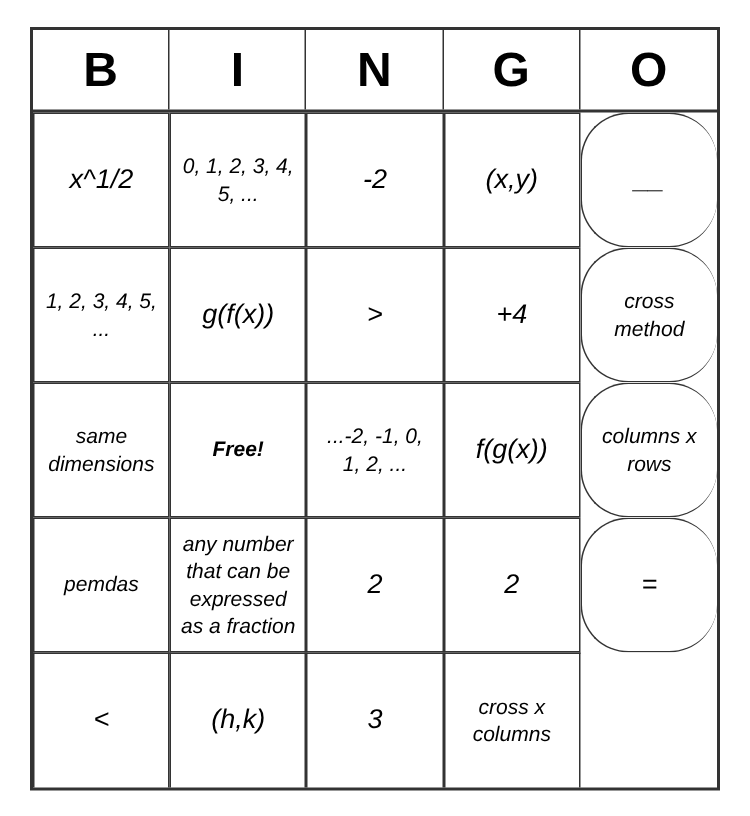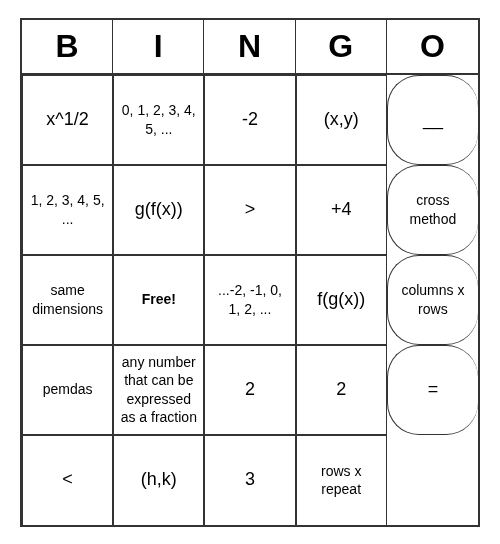--- a/index.html
+++ b/index.html
@@ -50,20 +50,21 @@
     .bingo-cell {
       border: 1px solid #333;
       min-height: 90px;
       display: flex;
       align-items: center;
       justify-content: center;
       text-align: center;
       font-size: 14px;
       padding: 6px;
       line-height: 1.3;
+      font-style: italic;
     }
 
     .bingo-cell:nth-child(5n) {
       border-right: none;
       border-radius: 32px;
     }
 
     .bingo-cell:nth-child(n+21) {
       border-bottom: none;
     }
@@ -105,15 +106,15 @@
       <div class="bingo-cell large-text">f(g(x))</div>
       <div class="bingo-cell ">columns x rows</div>
       <div class="bingo-cell ">pemdas</div>
       <div class="bingo-cell ">any number that can be expressed as a fraction</div>
       <div class="bingo-cell large-text">2</div>
       <div class="bingo-cell large-text">2</div>
       <div class="bingo-cell large-text">=</div>
       <div class="bingo-cell large-text">&lt;</div>
       <div class="bingo-cell large-text">(h,k)</div>
       <div class="bingo-cell large-text">3</div>
-      <div class="bingo-cell ">rows x repeat</div>
+      <div class="bingo-cell ">cross x columns</div>
     </div>
 </div>
 
 </body></html>

